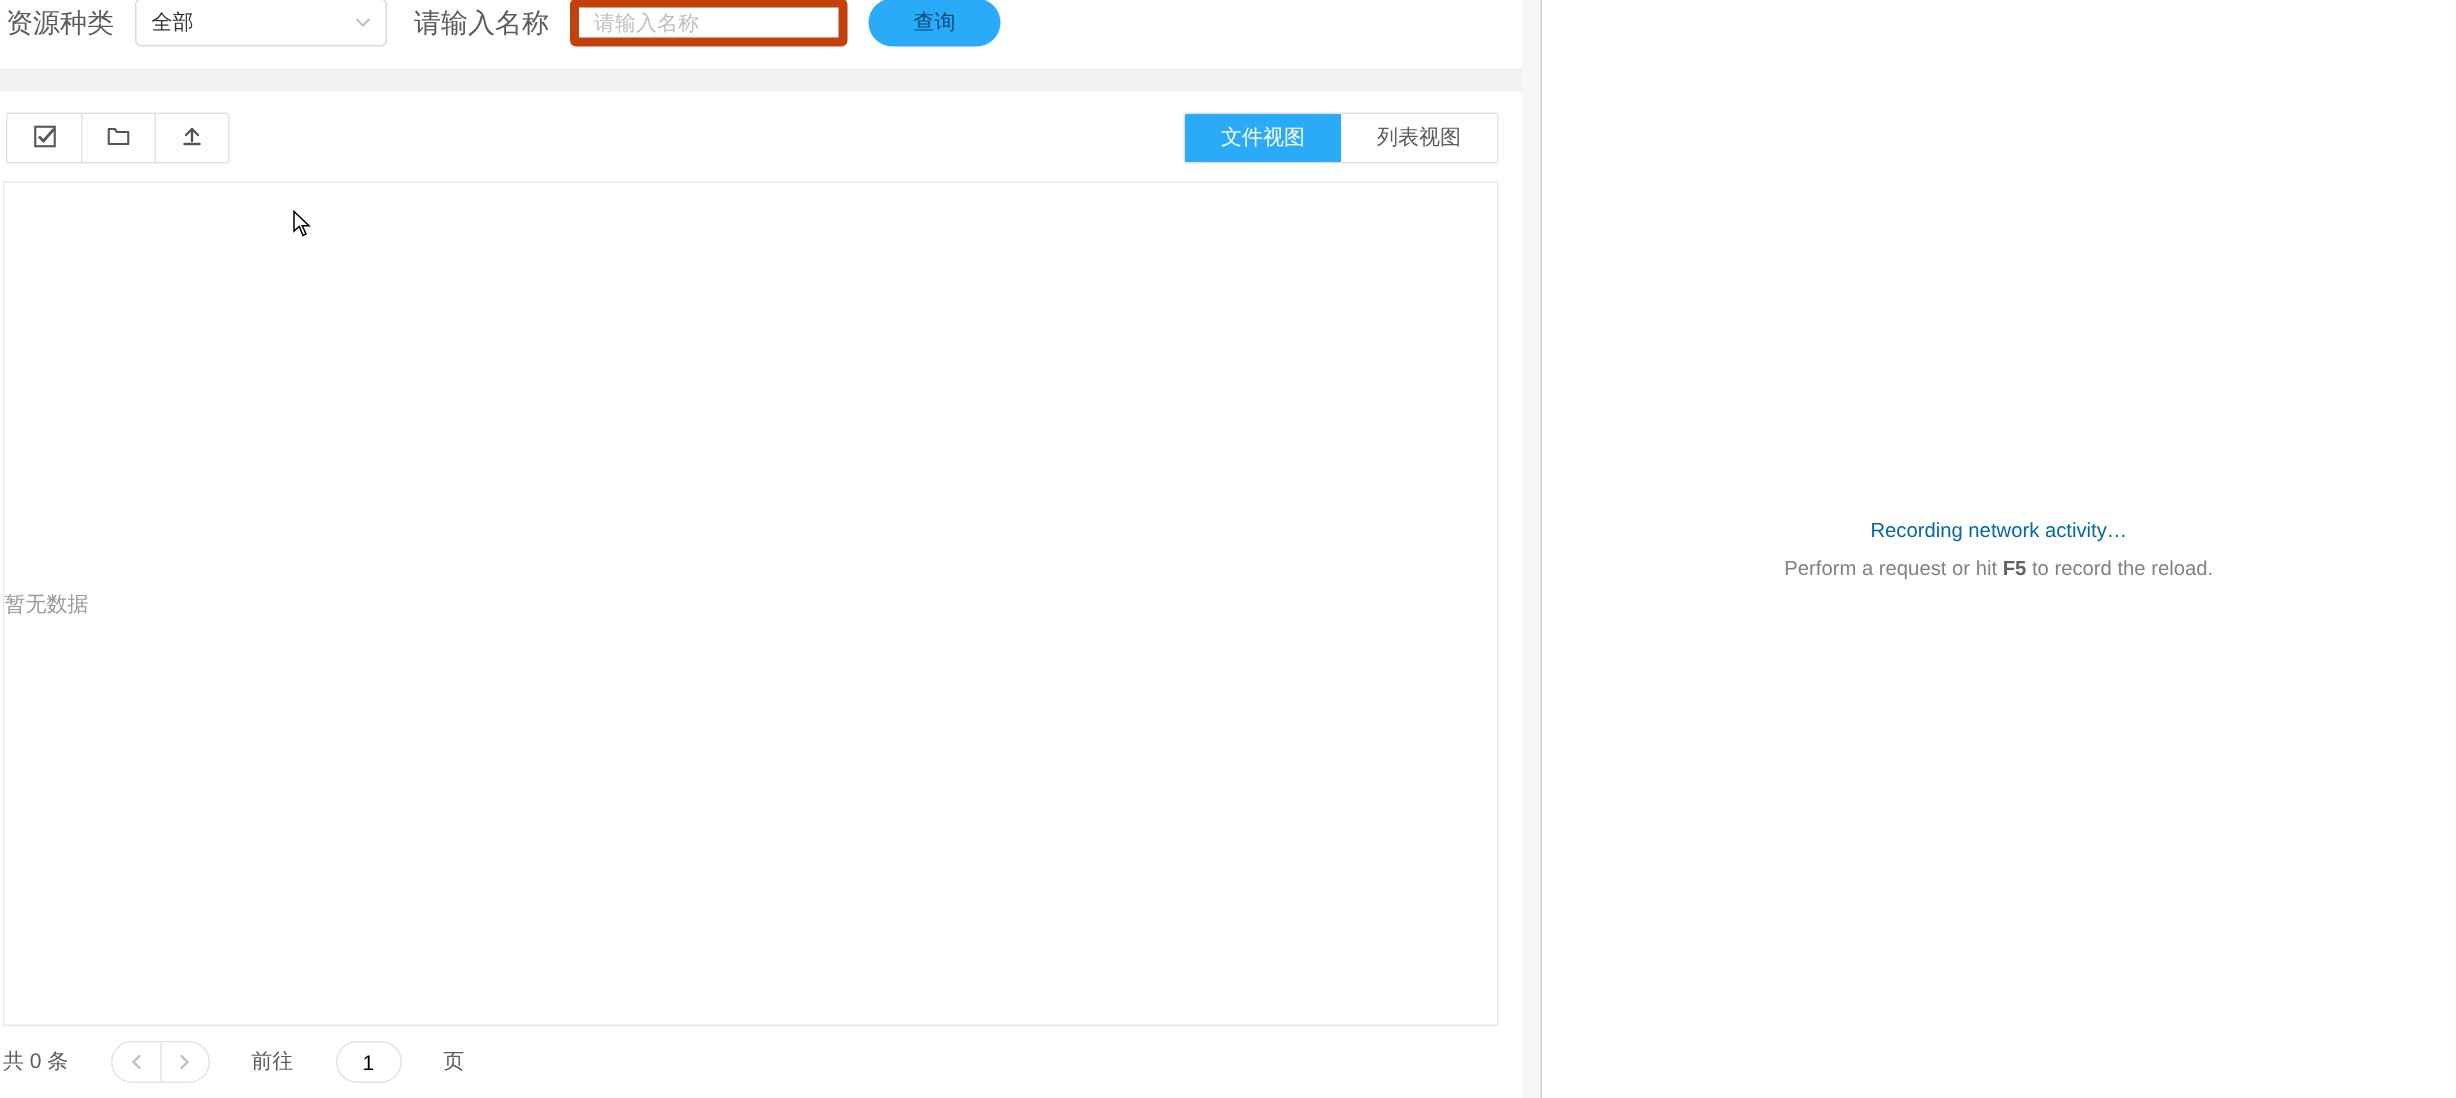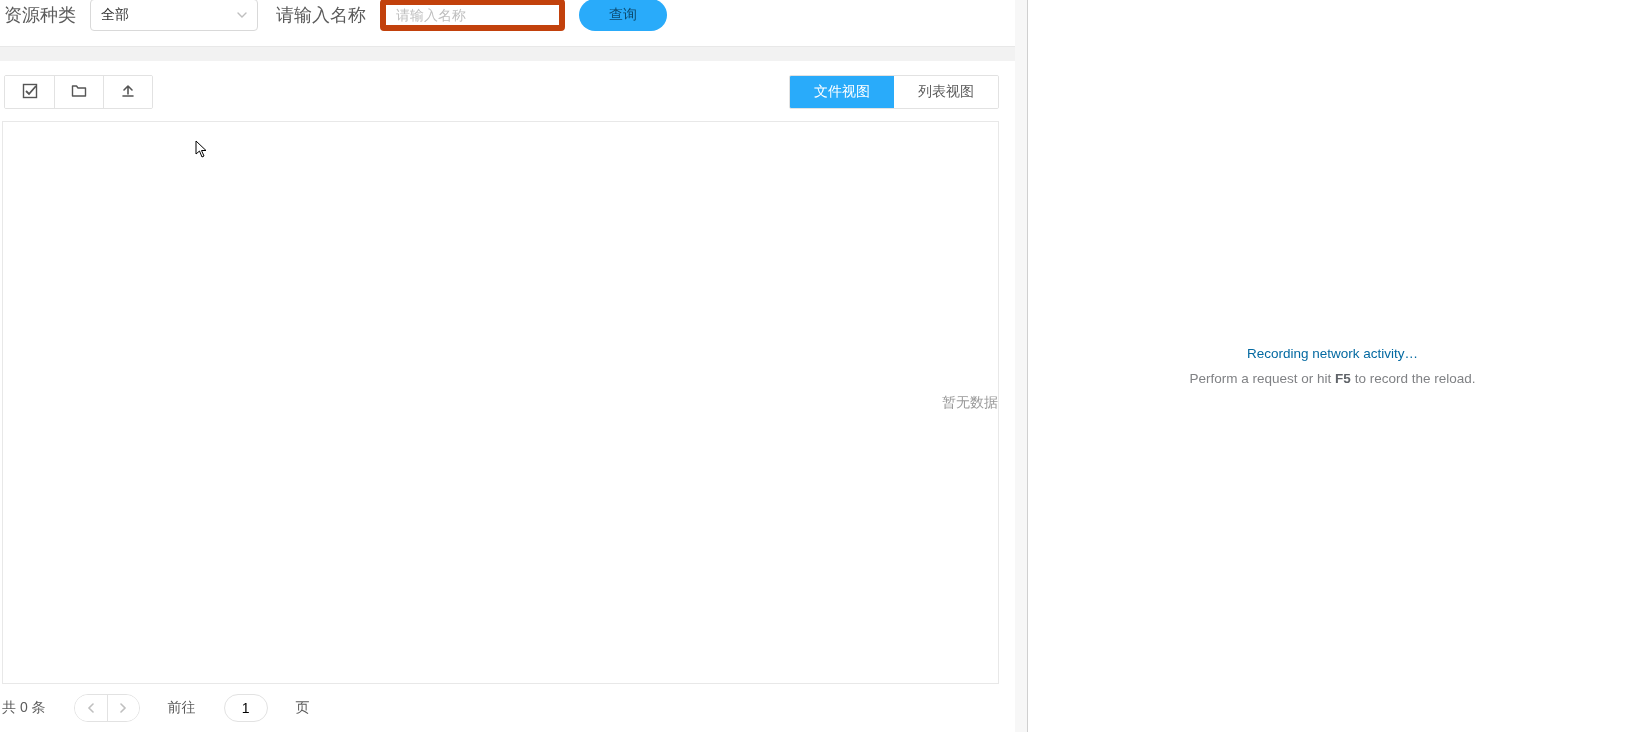--- a/index.html
+++ b/index.html
@@ -134,21 +134,21 @@
     .view-btn.active {
       background: #29abfa;
       color: #fff;
     }
 
     .data-area {
       flex: 1;
       border: 1px solid #e8e8e8;
       display: flex;
       align-items: center;
-      justify-content: flex-end;
+      justify-content: flex-start;
       color: #999;
       font-size: 14px;
       min-height: 0;
     }
 
     .pager-row {
       height: 48px;
       display: flex;
       align-items: center;
       gap: 28px;

